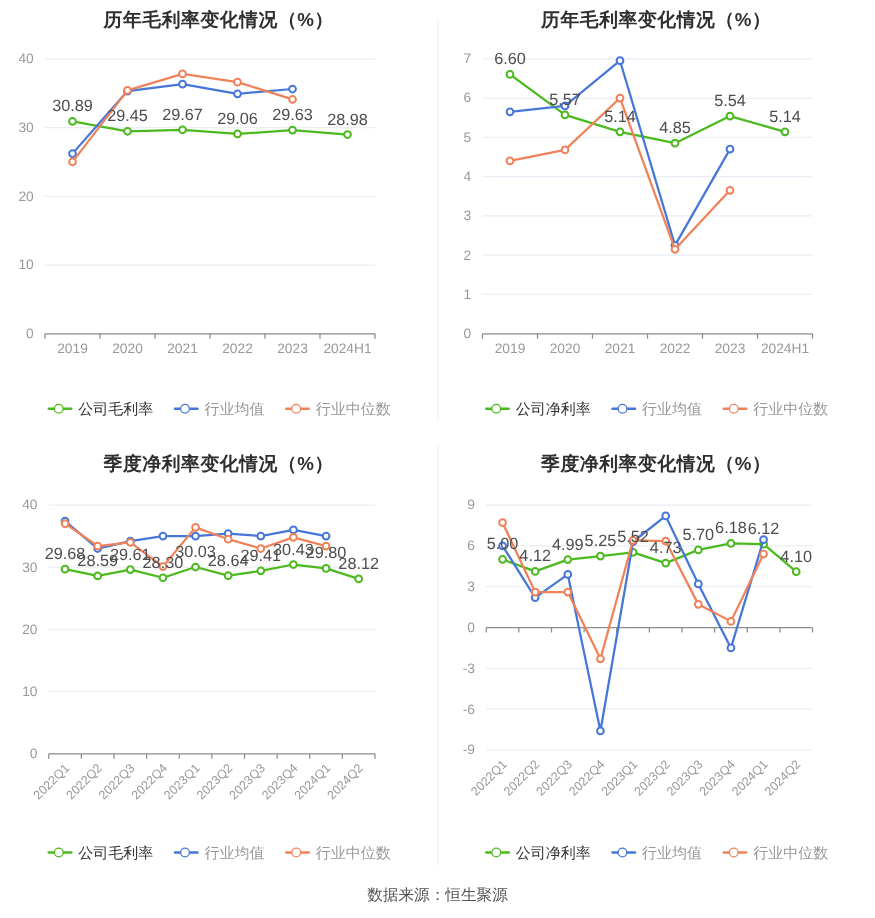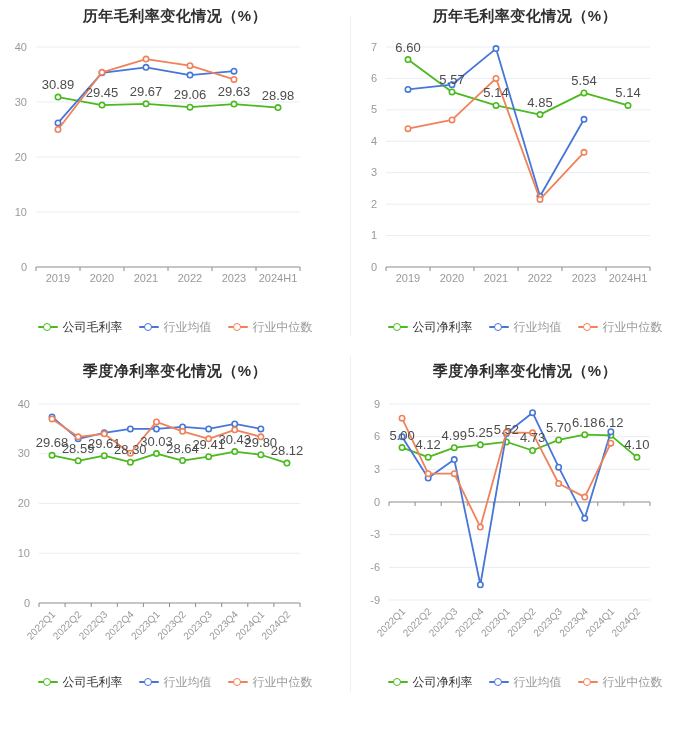--- a/index.html
+++ b/index.html
@@ -395,13 +395,14 @@
             <span class="lbl">行业中位数</span>
           </span>
         </div>
     </section>
 
   </div>
 
   <div class="divider d1"></div>
   <div class="divider d2"></div>
 
+  <div class="footer">数据来源：恒生聚源</div>
 </div>
 
 </body></html>

